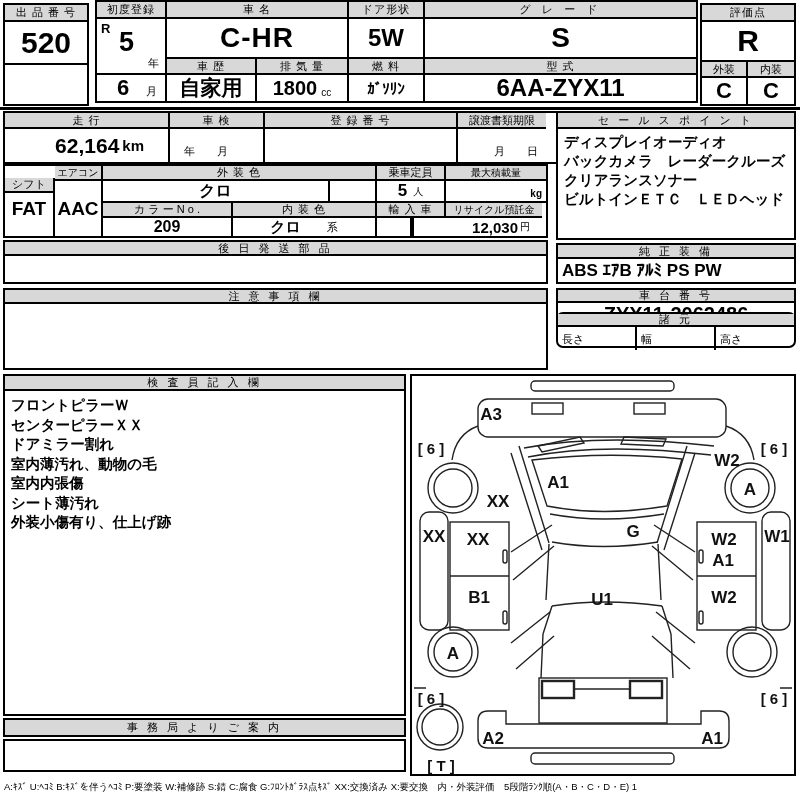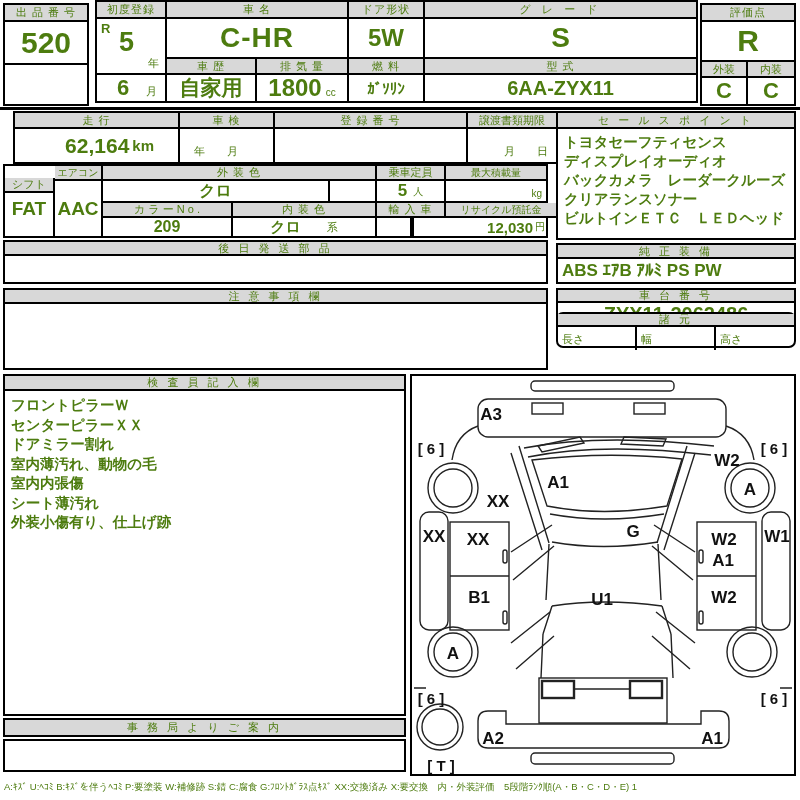--- a/index.html
+++ b/index.html
@@ -1,17 +1,17 @@
 <!DOCTYPE html>
 <html><head>
 <meta charset="utf-8">
 <style>
   html,body{margin:0;padding:0;background:#fff;}
   #sheet{position:relative;width:800px;height:800px;background:#fff;
-    font-family:"Liberation Sans","DejaVu Sans",sans-serif;color:#4d7c0f;overflow:hidden;}
+    font-family:"Liberation Sans","DejaVu Sans",sans-serif;color:#000000;overflow:hidden;}
   .blk{position:absolute;border:2px solid #000;box-sizing:border-box;background:#fff;}
   .abs{position:absolute;box-sizing:border-box;}
   .hdr{background:#d8d8d8;font-size:11px;display:flex;align-items:center;justify-content:center;
     letter-spacing:1px;border-bottom:2px solid #000;box-sizing:border-box;white-space:nowrap;overflow:hidden;}
   .cell{display:flex;align-items:center;justify-content:center;box-sizing:border-box;overflow:hidden;}
   .br{border-right:2px solid #000;} .bb{border-bottom:2px solid #000;}
   .b{font-weight:bold;}
   .bar{position:absolute;left:0;width:800px;height:3px;background:#000;}
   .lines{padding:3px 6px;font-weight:bold;}
   .lines div{white-space:nowrap;}
@@ -51,39 +51,39 @@
     <div class="abs cell br bb b" style="left:252px;top:17px;width:76px;height:40px;font-size:24px;">5W</div>
     <div class="abs cell bb b" style="left:328px;top:17px;width:271px;height:40px;font-size:28px;">S</div>
 
     <div class="abs hdr br" style="left:70px;top:57px;width:90px;height:16px;">車 歴</div>
     <div class="abs hdr br" style="left:160px;top:57px;width:92px;height:16px;">排 気 量</div>
     <div class="abs hdr br" style="left:252px;top:57px;width:76px;height:16px;">燃 料</div>
     <div class="abs hdr" style="left:328px;top:57px;width:271px;height:16px;">型 式</div>
 
     <div class="abs cell br b" style="left:70px;top:73px;width:90px;height:26px;font-size:21px;">自家用</div>
     <div class="abs cell br" style="left:160px;top:73px;width:92px;height:26px;">
-      <span class="b" style="font-size:24px;">1800</span>
+      <span class="b" style="font-size:20px;">1800</span>
       <span style="font-size:10px;margin-left:4px;align-self:flex-end;padding-bottom:3px;">cc</span>
     </div>
     <div class="abs cell br b" style="left:252px;top:73px;width:76px;height:26px;font-size:15px;">ｶﾞｿﾘﾝ</div>
-    <div class="abs cell b" style="left:328px;top:73px;width:271px;height:26px;font-size:20px;">6AA-ZYX11</div>
+    <div class="abs cell b" style="left:328px;top:73px;width:271px;height:26px;font-size:24px;">6AA-ZYX11</div>
   </div>
 
   <div class="blk" style="left:700px;top:3px;width:96px;height:103px;">
     <div class="hdr" style="height:17px;">評価点</div>
     <div class="cell bb b" style="height:40px;font-size:30px;">R</div>
     <div class="abs hdr br" style="left:0;top:57px;width:46px;height:16px;letter-spacing:0;">外装</div>
     <div class="abs hdr" style="left:46px;top:57px;width:46px;height:16px;letter-spacing:0;">内装</div>
     <div class="abs cell br b" style="left:0;top:73px;width:46px;height:26px;font-size:22px;">C</div>
     <div class="abs cell b" style="left:46px;top:73px;width:46px;height:26px;font-size:22px;">C</div>
   </div>
 
   <div class="bar" style="top:107px;"></div>
 
-  <div class="blk" style="left:13px;top:111px;width:603px;height:53px;">
+  <div class="blk" style="left:3px;top:111px;width:603px;height:53px;">
     <div class="abs hdr br" style="left:0;top:0;width:165px;height:16px;">走 行</div>
     <div class="abs hdr br" style="left:165px;top:0;width:95px;height:16px;">車 検</div>
     <div class="abs hdr br" style="left:260px;top:0;width:193px;height:16px;">登 録 番 号</div>
     <div class="abs hdr" style="left:453px;top:0;width:88px;height:16px;letter-spacing:0;">譲渡書類期限</div>
 
     <div class="abs cell br" style="left:0;top:16px;width:165px;height:33px;justify-content:flex-end;padding-right:24px;">
       <span class="b" style="font-size:21px;">62,164</span>
       <span class="b" style="font-size:15px;margin-left:3px;">km</span>
     </div>
     <div class="abs br" style="left:165px;top:16px;width:95px;height:33px;">
@@ -91,21 +91,20 @@
     </div>
     <div class="abs br" style="left:260px;top:16px;width:193px;height:33px;"></div>
     <div class="abs" style="left:453px;top:16px;width:88px;height:33px;">
       <span class="abs" style="right:8px;bottom:3px;font-size:11px;">月　　日</span>
     </div>
   </div>
 
   <div class="blk" style="left:556px;top:111px;width:240px;height:129px;">
     <div class="hdr" style="height:16px;letter-spacing:3px;">セ ー ル ス ポ イ ン ト</div>
     <div class="lines" style="font-size:14.5px;line-height:19px;padding-top:4px;">
-      <div>トヨタセーフティセンス</div>
       <div>ディスプレイオーディオ</div>
       <div>バックカメラ　レーダークルーズ</div>
       <div>クリアランスソナー</div>
       <div>ビルトインＥＴＣ　ＬＥＤヘッド</div>
     </div>
   </div>
 
   <div class="blk" style="left:3px;top:164px;width:545px;height:74px;">
     <div class="abs hdr br" style="left:0;top:12px;width:50px;height:15px;letter-spacing:0;">シフト</div>
     <div class="abs hdr br" style="left:50px;top:0;width:48px;height:15px;letter-spacing:0;font-size:10px;">エアコン</div>
@@ -115,38 +114,38 @@
 
     <div class="abs cell br b" style="left:0;top:15px;width:50px;height:55px;font-size:19px;">FAT</div>
     <div class="abs cell br b" style="left:50px;top:15px;width:48px;height:55px;font-size:19px;">AAC</div>
 
     <div class="abs cell br bb b" style="left:98px;top:15px;width:227px;height:22px;font-size:16px;">クロ</div>
     <div class="abs br bb" style="left:325px;top:15px;width:47px;height:22px;"></div>
     <div class="abs cell br bb" style="left:372px;top:15px;width:69px;height:22px;">
       <span class="b" style="font-size:17px;">5</span>
       <span style="font-size:10px;margin-left:6px;align-self:flex-end;padding-bottom:2px;">人</span>
     </div>
-    <div class="abs bb" style="left:441px;top:15px;width:100px;height:22px;">
+    <div class="abs bb" style="left:441px;top:15px;width:100px;height:22px;font-weight:bold;">
       <span class="abs" style="right:4px;bottom:2px;font-size:10px;">kg</span>
     </div>
 
     <div class="abs hdr br" style="left:98px;top:37px;width:130px;height:15px;letter-spacing:0;">カ ラ ー N o .</div>
     <div class="abs hdr br" style="left:228px;top:37px;width:144px;height:15px;">内 装 色</div>
     <div class="abs hdr br" style="left:372px;top:37px;width:69px;height:15px;">輸 入 車</div>
-    <div class="abs hdr" style="left:441px;top:37px;width:110px;height:15px;letter-spacing:0;font-size:10px;">リサイクル預託金</div>
+    <div class="abs hdr" style="left:441px;top:37px;width:96px;height:15px;letter-spacing:0;font-size:10px;">リサイクル預託金</div>
 
     <div class="abs cell br b" style="left:98px;top:52px;width:130px;height:18px;font-size:16px;">209</div>
     <div class="abs cell br" style="left:228px;top:52px;width:144px;height:18px;">
       <span class="b" style="font-size:15px;">クロ</span>
       <span style="font-size:11px;margin-left:26px;">系</span>
     </div>
     <div class="abs br" style="left:372px;top:52px;width:35px;height:18px;"></div>
     <div class="abs br" style="left:407px;top:52px;width:34px;height:18px;border-right:none;"></div>
     <div class="abs" style="left:407px;top:52px;width:0px;height:18px;border-left:2px solid #000;"></div>
-    <div class="abs cell" style="left:441px;top:52px;width:100px;height:18px;justify-content:flex-end;padding-right:1px;">
+    <div class="abs cell" style="left:441px;top:52px;width:100px;height:18px;justify-content:flex-end;padding-right:16px;">
       <span class="b" style="font-size:15px;">12,030</span>
       <span style="font-size:10px;margin-left:2px;">円</span>
     </div>
   </div>
 
   <div class="blk" style="left:3px;top:240px;width:545px;height:44px;">
     <div class="hdr" style="height:14px;letter-spacing:3px;">後 日 発 送 部 品</div>
     <div class="cell" style="height:26px;"></div>
   </div>
 

